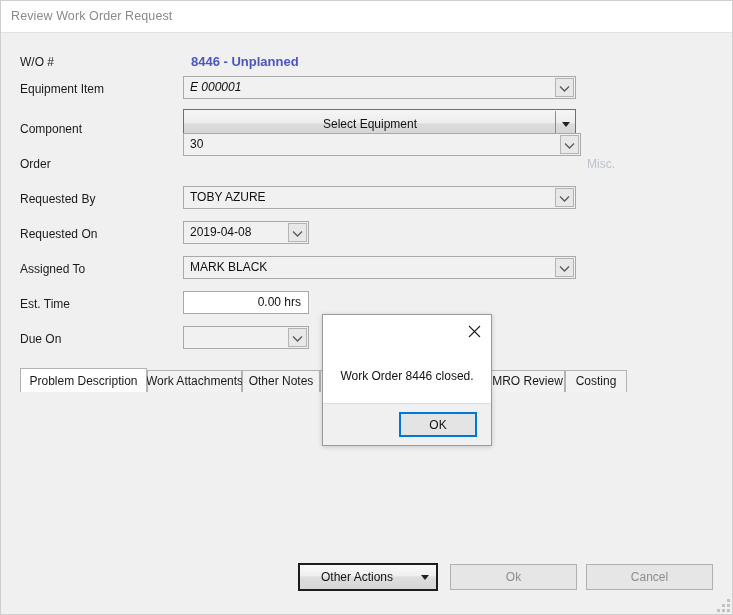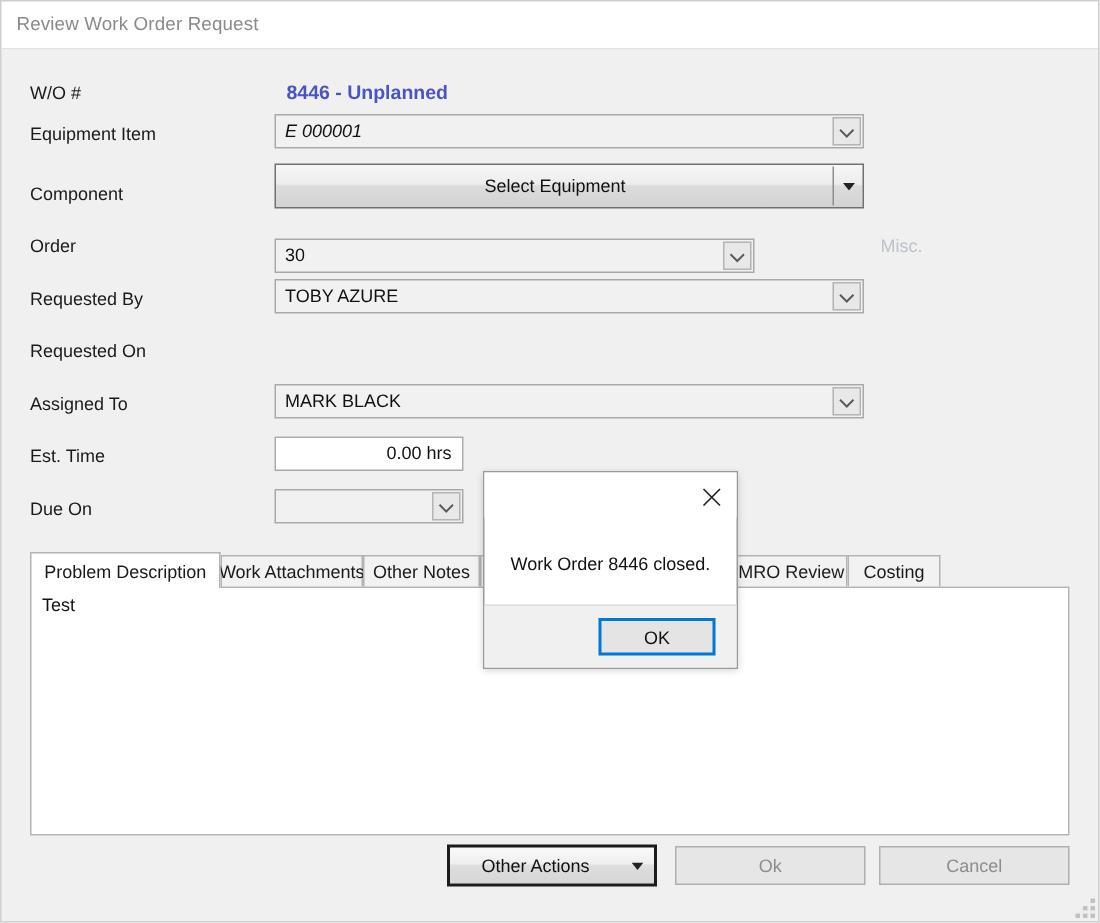--- a/index.html
+++ b/index.html
@@ -365,41 +365,49 @@
       <div class="main">Select Equipment</div>
       <div class="divider"></div>
       <div class="drop">
         <svg width="8" height="5" viewBox="0 0 8 5">
             <path d="M0 0 L8 0 L4 5 Z" fill="#222"></path>
           </svg>
       </div>
     </div>
 
     <div class="field-label" style="left:18px; top:124px;">Order</div>
-    <div class="combo" style="left:181px; top:126px; width:320px;padding-left:20px;">
+    <div class="combo" style="left:181px; top:100px; width:398px;padding-left:20px;">
       <div class="val">30</div>
       <div class="arrowbox">
         <svg width="11" height="8" viewBox="0 0 11 8">
             <path d="M1 1.5 L5.5 6 L10 1.5" fill="none" stroke="#5a5a5a" stroke-width="1.3"></path>
           </svg>
       </div>
     </div>
     <div class="hint-text" style="left:585px; top:124px;">Misc.</div>
 
     <div class="field-label" style="left:18px; top:159px;">Requested By</div>
     <div class="combo" style="left:181px; top:153px; width:393px;">
       <div class="val">TOBY AZURE</div>
       <div class="arrowbox">
         <svg width="11" height="8" viewBox="0 0 11 8">
             <path d="M1 1.5 L5.5 6 L10 1.5" fill="none" stroke="#5a5a5a" stroke-width="1.3"></path>
           </svg>
       </div>
     </div>
 
     <div class="field-label" style="left:18px; top:194px;">Requested On</div>
+    <div class="combo" style="left:181px; top:188px; width:126px;">
+      <div class="val">2019-04-08</div>
+      <div class="arrowbox">
+        <svg width="11" height="8" viewBox="0 0 11 8">
+            <path d="M1 1.5 L5.5 6 L10 1.5" fill="none" stroke="#5a5a5a" stroke-width="1.3"></path>
+          </svg>
+      </div>
+    </div>
 
     <div class="field-label" style="left:18px; top:229px;">Assigned To</div>
     <div class="combo" style="left:181px; top:223px; width:393px;">
       <div class="val">MARK BLACK</div>
       <div class="arrowbox">
         <svg width="11" height="8" viewBox="0 0 11 8">
             <path d="M1 1.5 L5.5 6 L10 1.5" fill="none" stroke="#5a5a5a" stroke-width="1.3"></path>
           </svg>
       </div>
     </div>
@@ -433,23 +441,20 @@
           <span>Attachments</span>
         </div>
       <div class="tab" style="left:470px; width:75px;">
           <span>MRO Review</span>
         </div>
       <div class="tab" style="left:545px; width:62px;">
           <span>Costing</span>
         </div>
     </div>
 
-    <div class="tabpanel">
-      <div class="content">Test</div>
-    </div>
 
     <div class="btn-split" style="left:296px; top:530px; width:140px;">
       <div class="main">Other Actions</div>
       <div class="drop">
         <svg width="8" height="5" viewBox="0 0 8 5">
             <path d="M0 0 L8 0 L4 5 Z" fill="#222"></path>
           </svg>
       </div>
     </div>
     <div class="btn" style="left:448px; top:531px; width:127px;">

